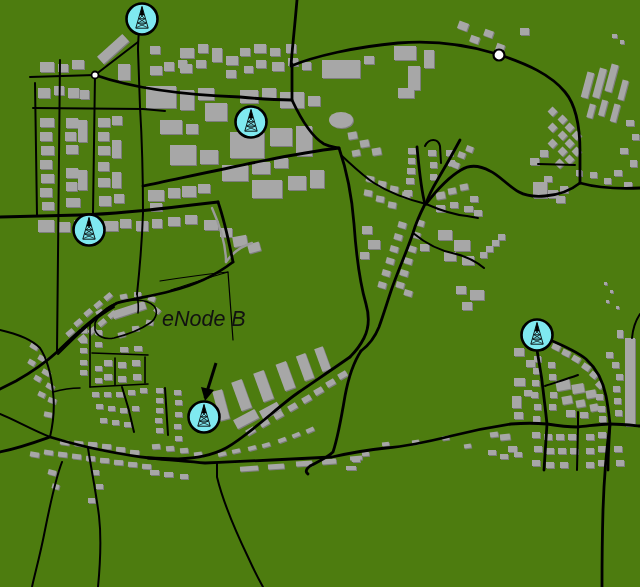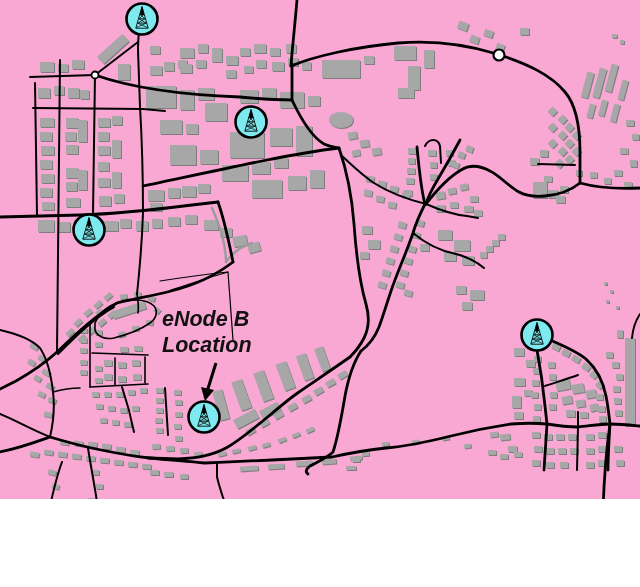--- a/index.html
+++ b/index.html
@@ -1,17 +1,17 @@
 <!DOCTYPE html>
 <html><head>
 <meta charset="utf-8">
 <style>
   html,body{margin:0;padding:0;background:#fff;}
-  #stage{position:relative;width:640px;height:499px;background:#f9a8d4;overflow:hidden;
-         font-family:"Liberation Sans","DejaVu Sans",sans-serif;font-weight:bold;}
+  #stage{position:relative;width:640px;height:587px;background:#4d7c0f;overflow:hidden;
+         font-family:"Liberation Sans","DejaVu Sans",sans-serif;}
   #map{position:absolute;left:0;top:0;}
   .bgroup{filter:drop-shadow(1.4px 1.6px 0 #7e7e7e);}
   #annot{position:absolute;left:162px;top:306px;font-style:italic;font-size:21.5px;
          line-height:1.22;color:#111;white-space:nowrap;}
   #annot span{display:block;}
 </style>
 </head>
 <body>
 
 <div id="stage">
@@ -520,15 +520,14 @@
           <path d="M0,-13 L2.3,-3.8 L-2.3,-3.8 Z" fill="#000000" stroke="none"></path>
         </g>
       </g>
       <g>
         <line x1="216" y1="363" x2="205" y2="398" stroke="#000000" stroke-width="3"></line>
         <polygon points="205,401 214,390 201,387" fill="#000000"></polygon>
       </g>
     </svg>
   <div id="annot">
     <span>eNode B</span>
-    <span>Location</span>
   </div>
 </div>
 
 </body></html>

